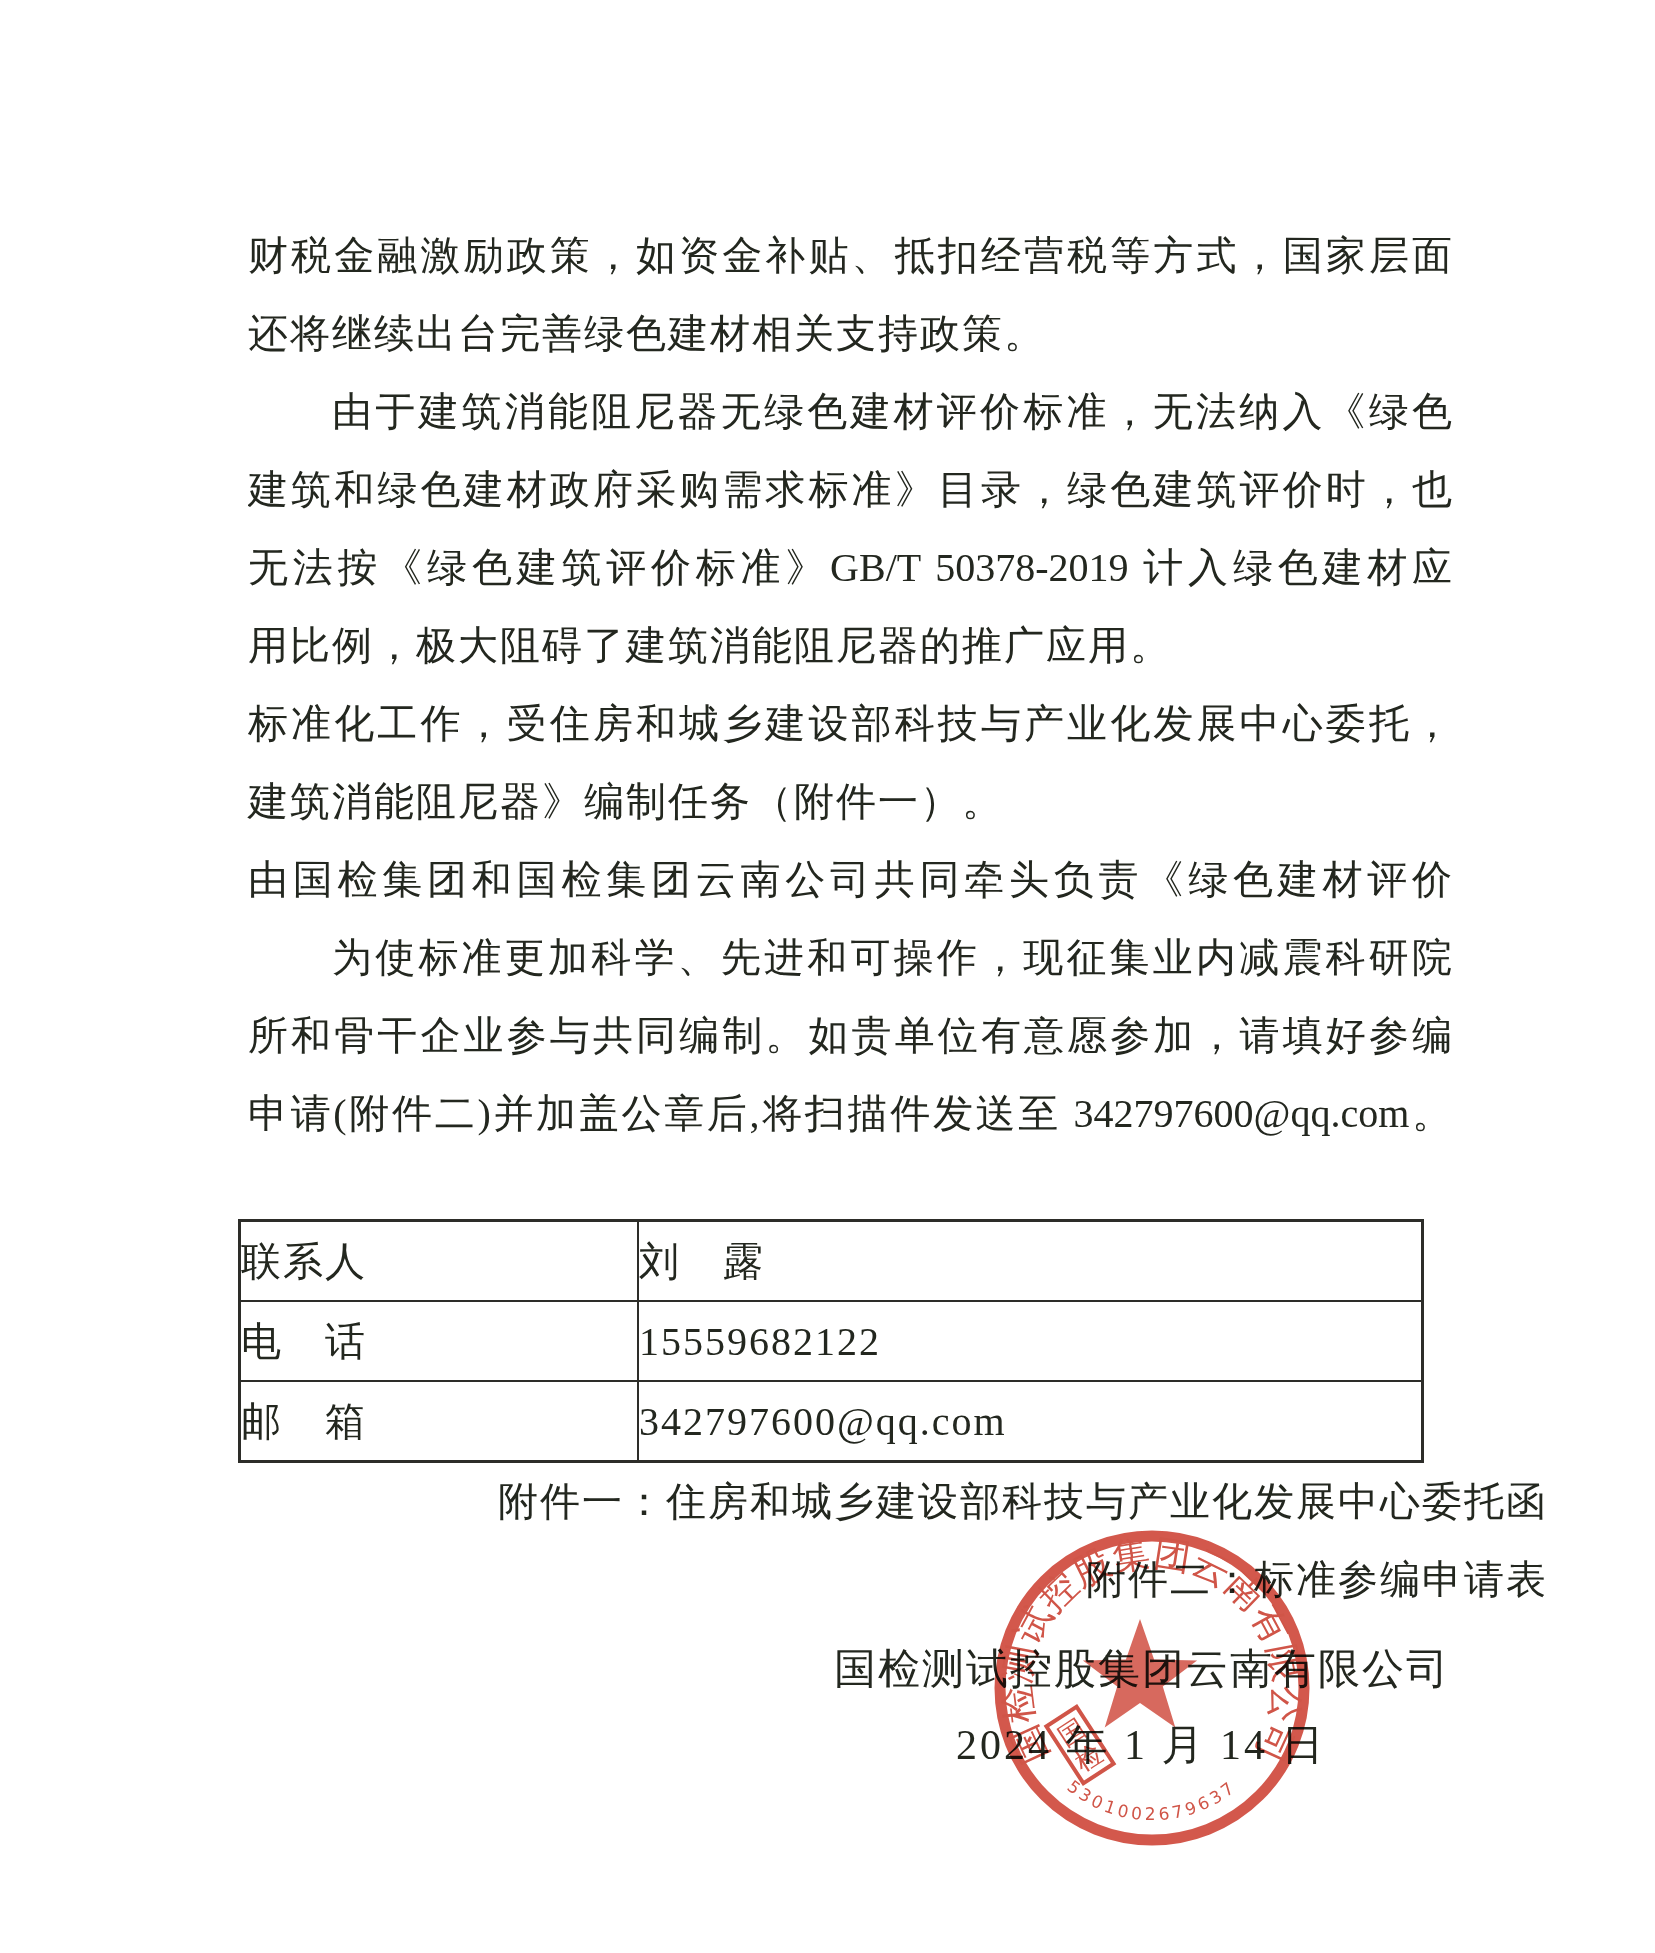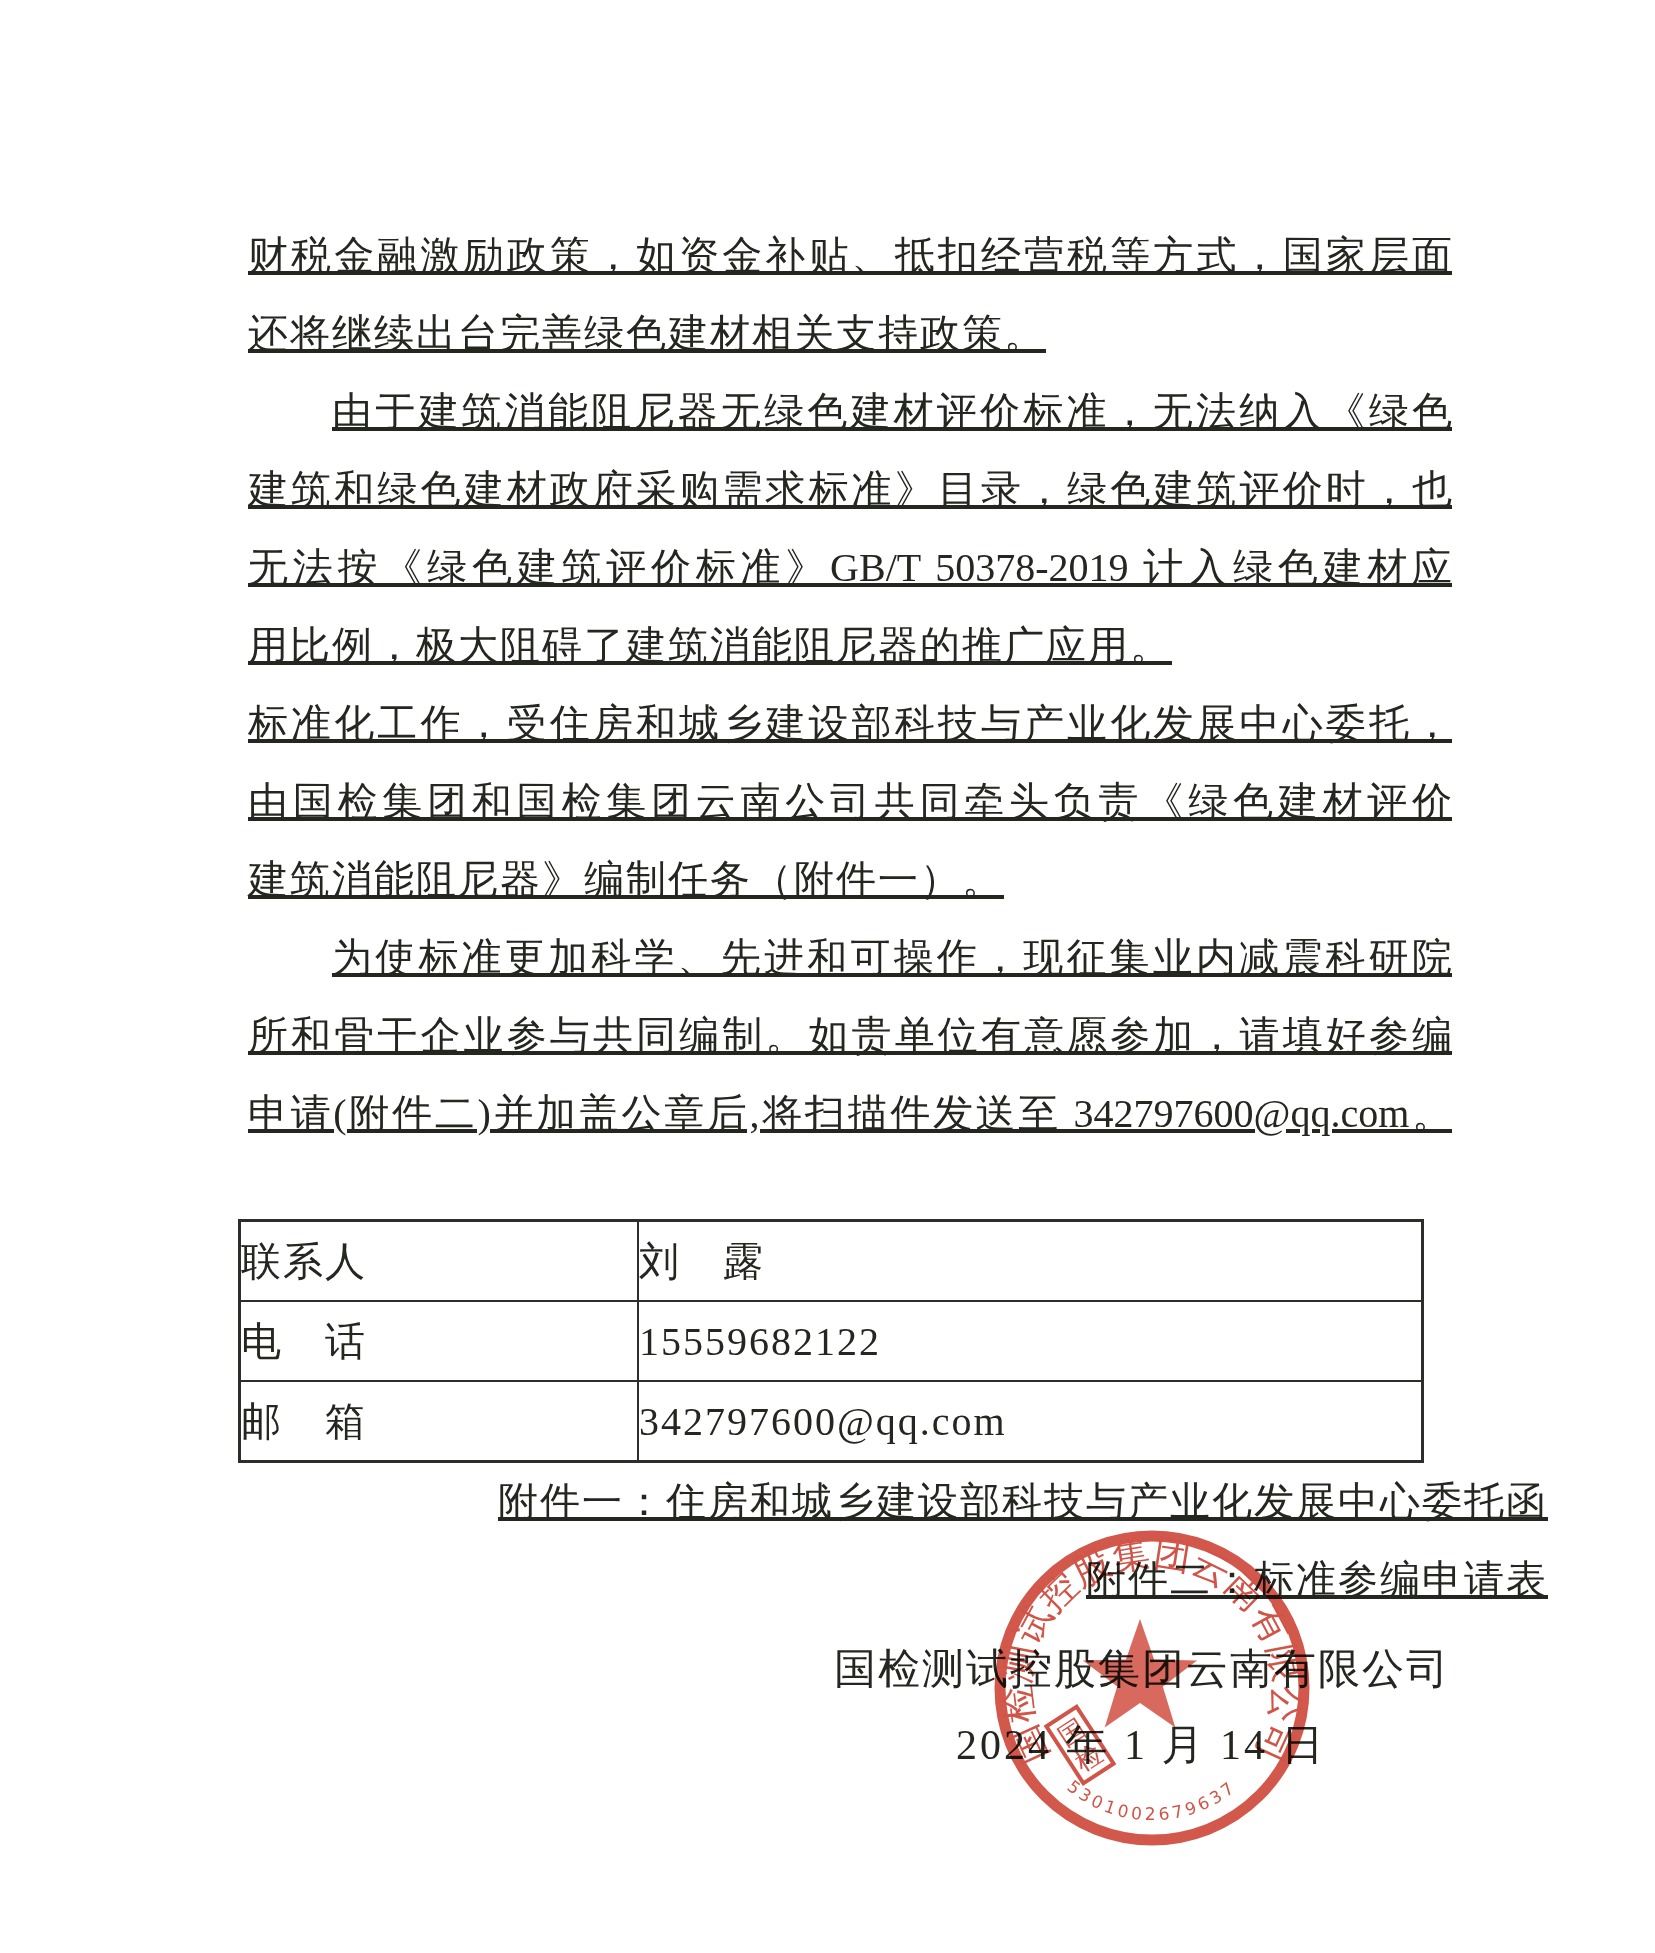--- a/index.html
+++ b/index.html
@@ -9,21 +9,21 @@
     background:#ffffff;
     font-family:"Liberation Serif","DejaVu Serif",serif;
     color:#23271f;
     overflow:hidden;
   }
   .body-lines{
     position:absolute;left:248px;top:217px;width:1204px;
   }
   .line{
     height:78px;line-height:78px;font-size:40px;
-    letter-spacing:2px;white-space:nowrap;text-decoration:underline;
+    letter-spacing:2px;white-space:nowrap;
   }
   .line.fill{
     text-align:justify;text-align-last:justify;
     text-justify:inter-ideograph;
     letter-spacing:0;white-space:normal;overflow:hidden;
   }
   .line.indent{ text-indent:84px; }
 
   table.contact{
     position:absolute;left:238px;top:1219px;width:1186px;height:236px;
@@ -59,22 +59,22 @@
 <div class="page">
 
   <div class="body-lines">
       <div class="line fill">财税金融激励政策，如资金补贴、抵扣经营税等方式，国家层面</div>
       <div class="line">还将继续出台完善绿色建材相关支持政策。</div>
       <div class="line fill indent">由于建筑消能阻尼器无绿色建材评价标准，无法纳入《绿色</div>
       <div class="line fill">建筑和绿色建材政府采购需求标准》目录，绿色建筑评价时，也</div>
       <div class="line fill">无法按《绿色建筑评价标准》GB/T 50378-2019 计入绿色建材应</div>
       <div class="line">用比例，极大阻碍了建筑消能阻尼器的推广应用。</div>
       <div class="line fill">标准化工作，受住房和城乡建设部科技与产业化发展中心委托，</div>
+      <div class="line">建筑消能阻尼器》编制任务（附件一）。</div>
       <div class="line fill">由国检集团和国检集团云南公司共同牵头负责《绿色建材评价</div>
-      <div class="line">建筑消能阻尼器》编制任务（附件一）。</div>
       <div class="line fill indent">为使标准更加科学、先进和可操作，现征集业内减震科研院</div>
       <div class="line fill">所和骨干企业参与共同编制。如贵单位有意愿参加，请填好参编</div>
       <div class="line fill">申请(附件二)并加盖公章后,将扫描件发送至 342797600@qq.com。</div>
     </div>
 
   <table class="contact">
     <tbody>
         <tr>
           <td class="lbl">联系人</td>
           <td>刘　露</td>

